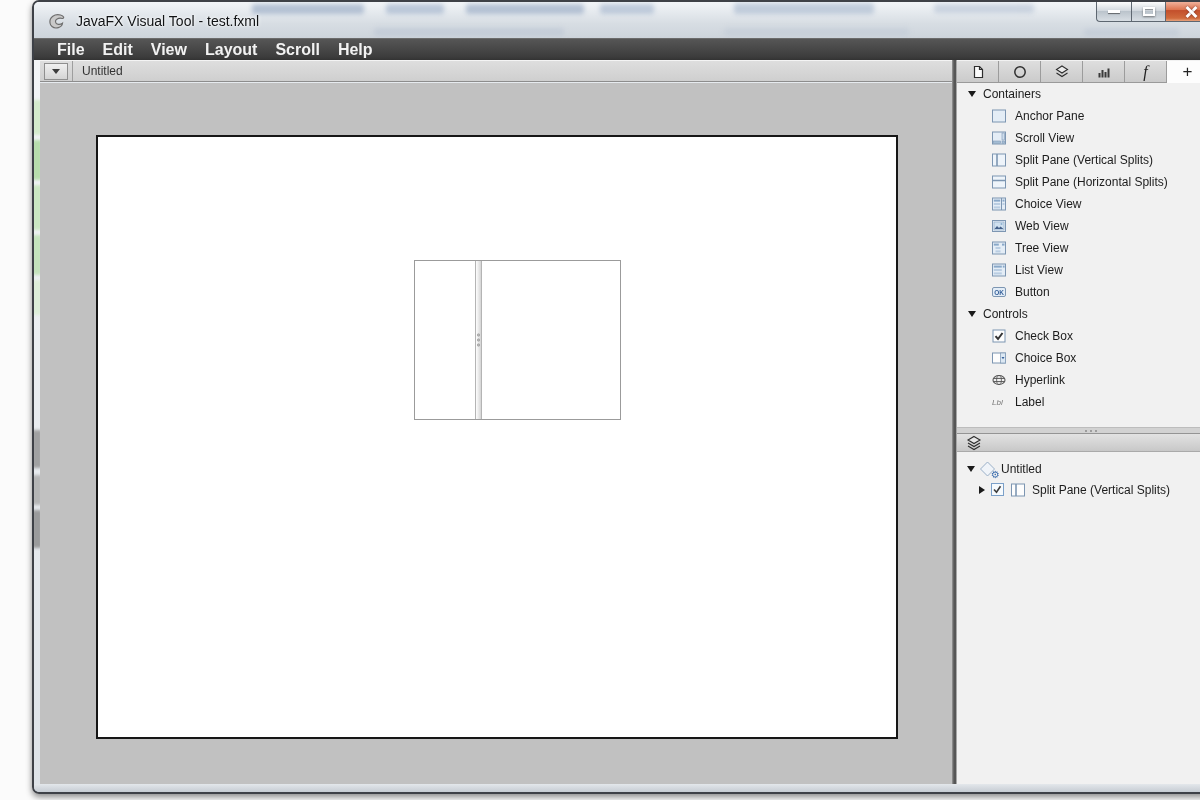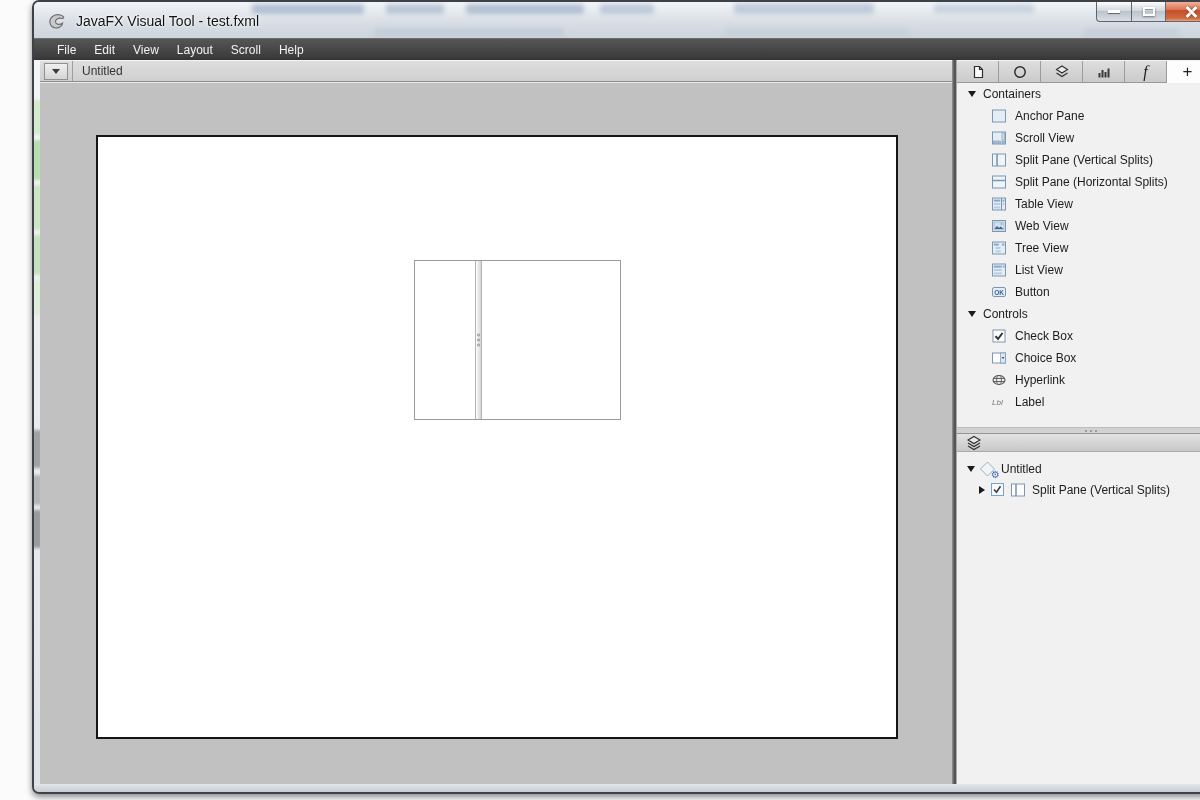--- a/index.html
+++ b/index.html
@@ -30,21 +30,21 @@
   .glyph-close{position:relative;width:14px;height:12px;}
   .glyph-close::before,.glyph-close::after{content:"";position:absolute;left:6px;top:-1px;
     width:3px;height:14px;background:#fff;box-shadow:0 0 2px rgba(60,0,0,.6);}
   .glyph-close::before{transform:rotate(45deg);}
   .glyph-close::after{transform:rotate(-45deg);}
 
   
   .menubar{position:absolute;left:0;top:36px;width:1196px;height:22px;
     background:linear-gradient(#565656,#3c3c3c 85%,#333);display:flex;align-items:center;
     padding-left:14px;border-top:1px solid #6b6b6b;}
-  .menu-item{color:#f2f2f2;font-size:12px;padding:0 9px;height:100%;display:flex;align-items:center;cursor:default;}
+  .menu-item{color:#f2f2f2;font-size:16px;padding:0 9px;height:100%;display:flex;align-items:center;cursor:default;font-weight:bold;}
 
   
   .frame-left{position:absolute;left:0;top:58px;width:6px;height:724px;
     background:linear-gradient(#f3f5f7,#dee3e8);overflow:hidden;}
   .frame-right{position:absolute;right:0;top:58px;width:6px;height:724px;
     background:linear-gradient(#e8ecef,#d2d8dd);}
   .frame-bottom{position:absolute;left:0;top:782px;width:1196px;height:8px;
     background:linear-gradient(#e3e7eb,#c6ccd3);}
 
   
@@ -283,21 +283,21 @@
         <div class="pal-row pal-item">
           <svg class="picon" viewBox="0 0 16 16">
             <rect x="1.5" y="2" width="13" height="12" fill="#e4edf6" stroke="#7d96b2"></rect>
             <line x1="10.5" y1="2" x2="10.5" y2="14" stroke="#7d96b2"></line>
             <rect x="2.8" y="3.6" width="6.4" height="2" fill="#89a8c8"></rect>
             <rect x="2.8" y="7" width="6.4" height="2" fill="#b9cde2"></rect>
             <rect x="2.8" y="10.4" width="6.4" height="2" fill="#b9cde2"></rect>
             <rect x="11.5" y="3.6" width="2" height="2" fill="#89a8c8"></rect>
             <rect x="11.5" y="7" width="2" height="2" fill="#b9cde2"></rect>
           </svg>
-          <span>Table View</span>
+          <span>Choice View</span>
         </div>
 
 
         <div class="pal-row pal-item">
           <svg class="picon" viewBox="0 0 16 16">
             <rect x="1.5" y="2.5" width="13" height="11" fill="#e4edf6" stroke="#7d96b2"></rect>
             <rect x="3" y="4" width="10" height="8" fill="#cfe0ef" stroke="#8aa4bf" stroke-width=".6"></rect>
             <path d="M3.5 11 l2.5 -3 l2 2 l1.5 -1.5 l3 2.5 z" fill="#44608a"></path>
             <circle cx="10.5" cy="6" r="1" fill="#8fb0d0"></circle>
           </svg>

